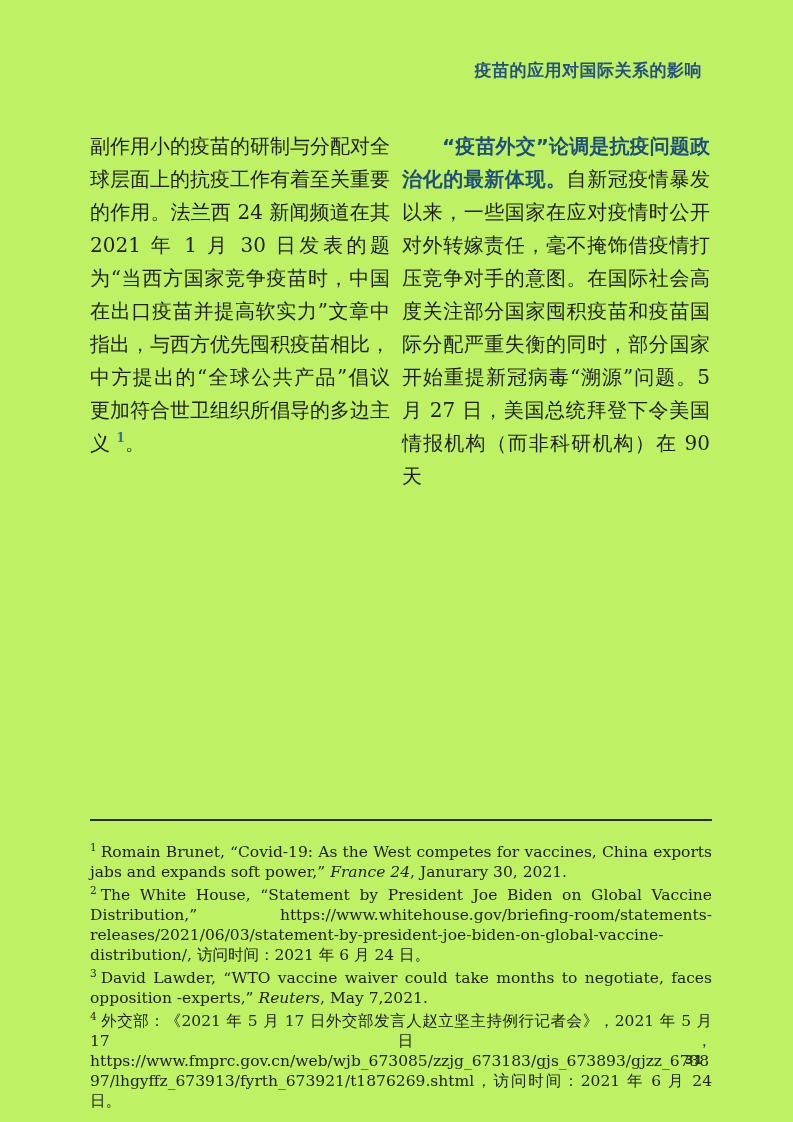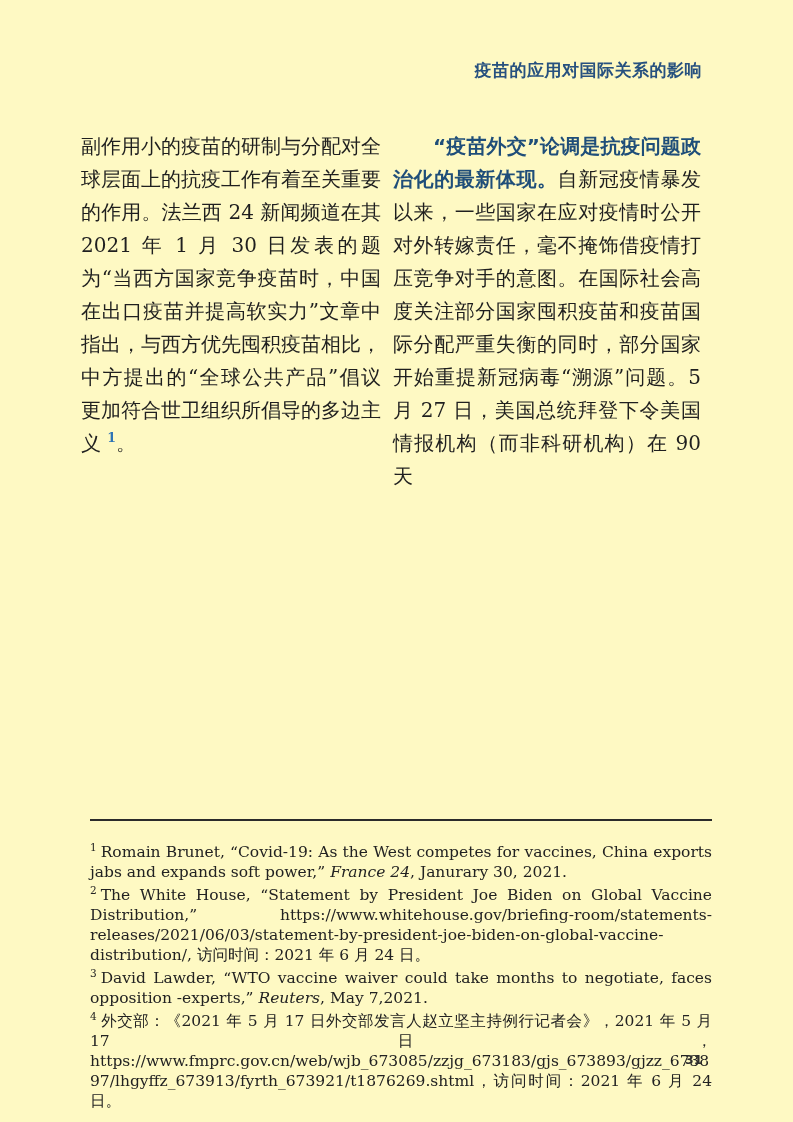--- a/index.html
+++ b/index.html
@@ -6,40 +6,40 @@
     --header-navy:#27517f;
     --lead-navy:#1f4e79;
     --ref-blue:#2e74b5;
     --body-text:#1f1f1f;
     --rule-color:#2b2b2b;
   }
   html,body{margin:0;padding:0;background:#ffffff;}
   .page{
     position:relative;
     width:793px;height:1122px;
-    background:#fef9c3;
+    background:#bef264;
     overflow:hidden;
     font-family:"DejaVu Serif","Liberation Serif",serif;
     color:var(--body-text);
   }
   
   .running-header{
     position:absolute;top:59px;left:90px;width:612px;
     text-align:right;
   }
   .header-title{
     font-family:"DejaVu Sans","Liberation Sans",sans-serif;
     font-weight:bold;
     font-size:17px;
     letter-spacing:0.5px;
     color:var(--header-navy);
   }
   
   .body-columns{
-    position:absolute;top:130px;left:81px;width:620px;
+    position:absolute;top:130px;left:90px;width:620px;
     display:flex;gap:12px;
   }
   .col{flex:0 0 auto;}
   .col-left{width:300px;}
   .col-right{width:308px;}
   p.para{
     margin:0;
     font-size:20px;
     line-height:33px;
     text-align:justify;

